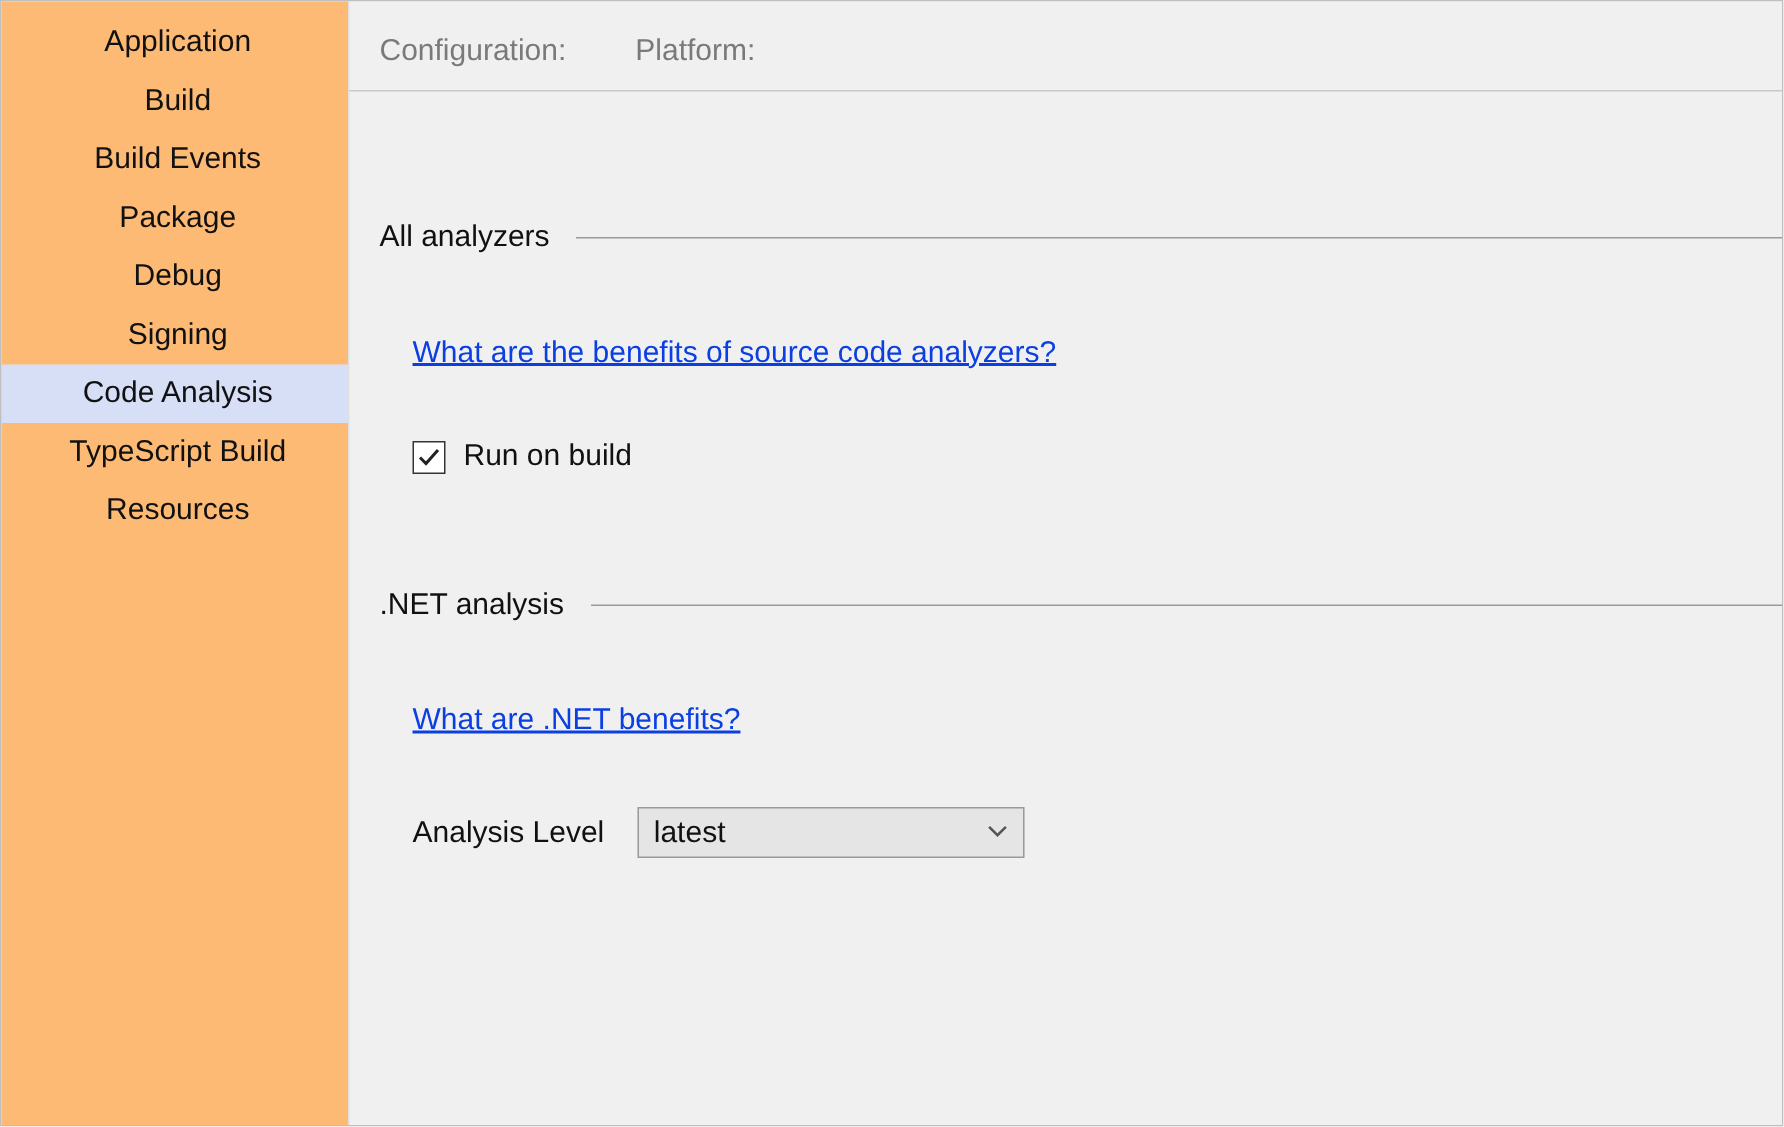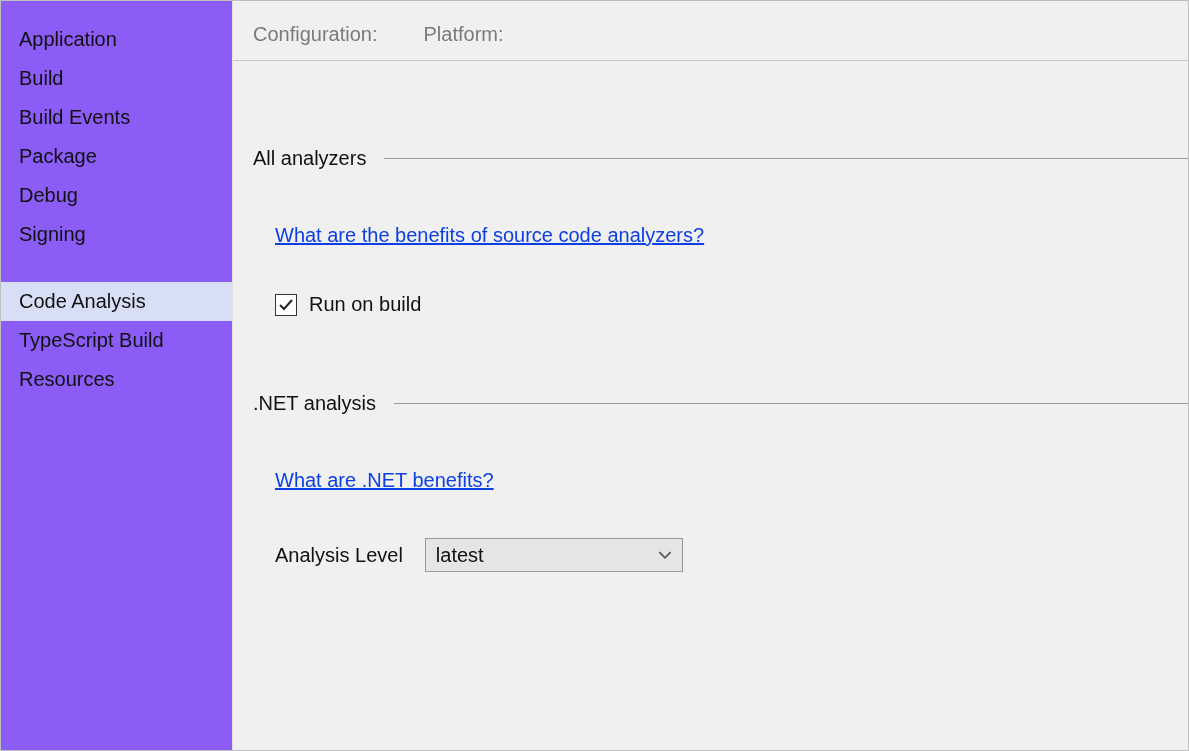--- a/index.html
+++ b/index.html
@@ -14,33 +14,33 @@
   }
   .window {
     width: 1189px;
     height: 751px;
     border: 1px solid #bfbfbf;
     display: flex;
     background: #ffffff;
   }
   .sidebar {
     width: 232px;
-    background: #8b5cf6;
-    padding-top: 19px;
+    background: #fdba74;
+    padding-top: 8px;
     border-right: 1px solid #e0e0e0;
     overflow: hidden;
+    text-align: center;
   }
   .sidebar-item {
     padding: 8px 14px 8px 18px;
     cursor: pointer;
     position: relative;
   }
   .sidebar-item.selected {
     background: #d7dff7;
-    margin-top: 28px;
   }
   .sidebar-item.selected::after {
     content: "";
     position: absolute;
     right: -10px;
     top: 50%;
     transform: translateY(-50%);
     border-top: 10px solid transparent;
     border-bottom: 10px solid transparent;
     border-left: 10px solid #d7dff7;

